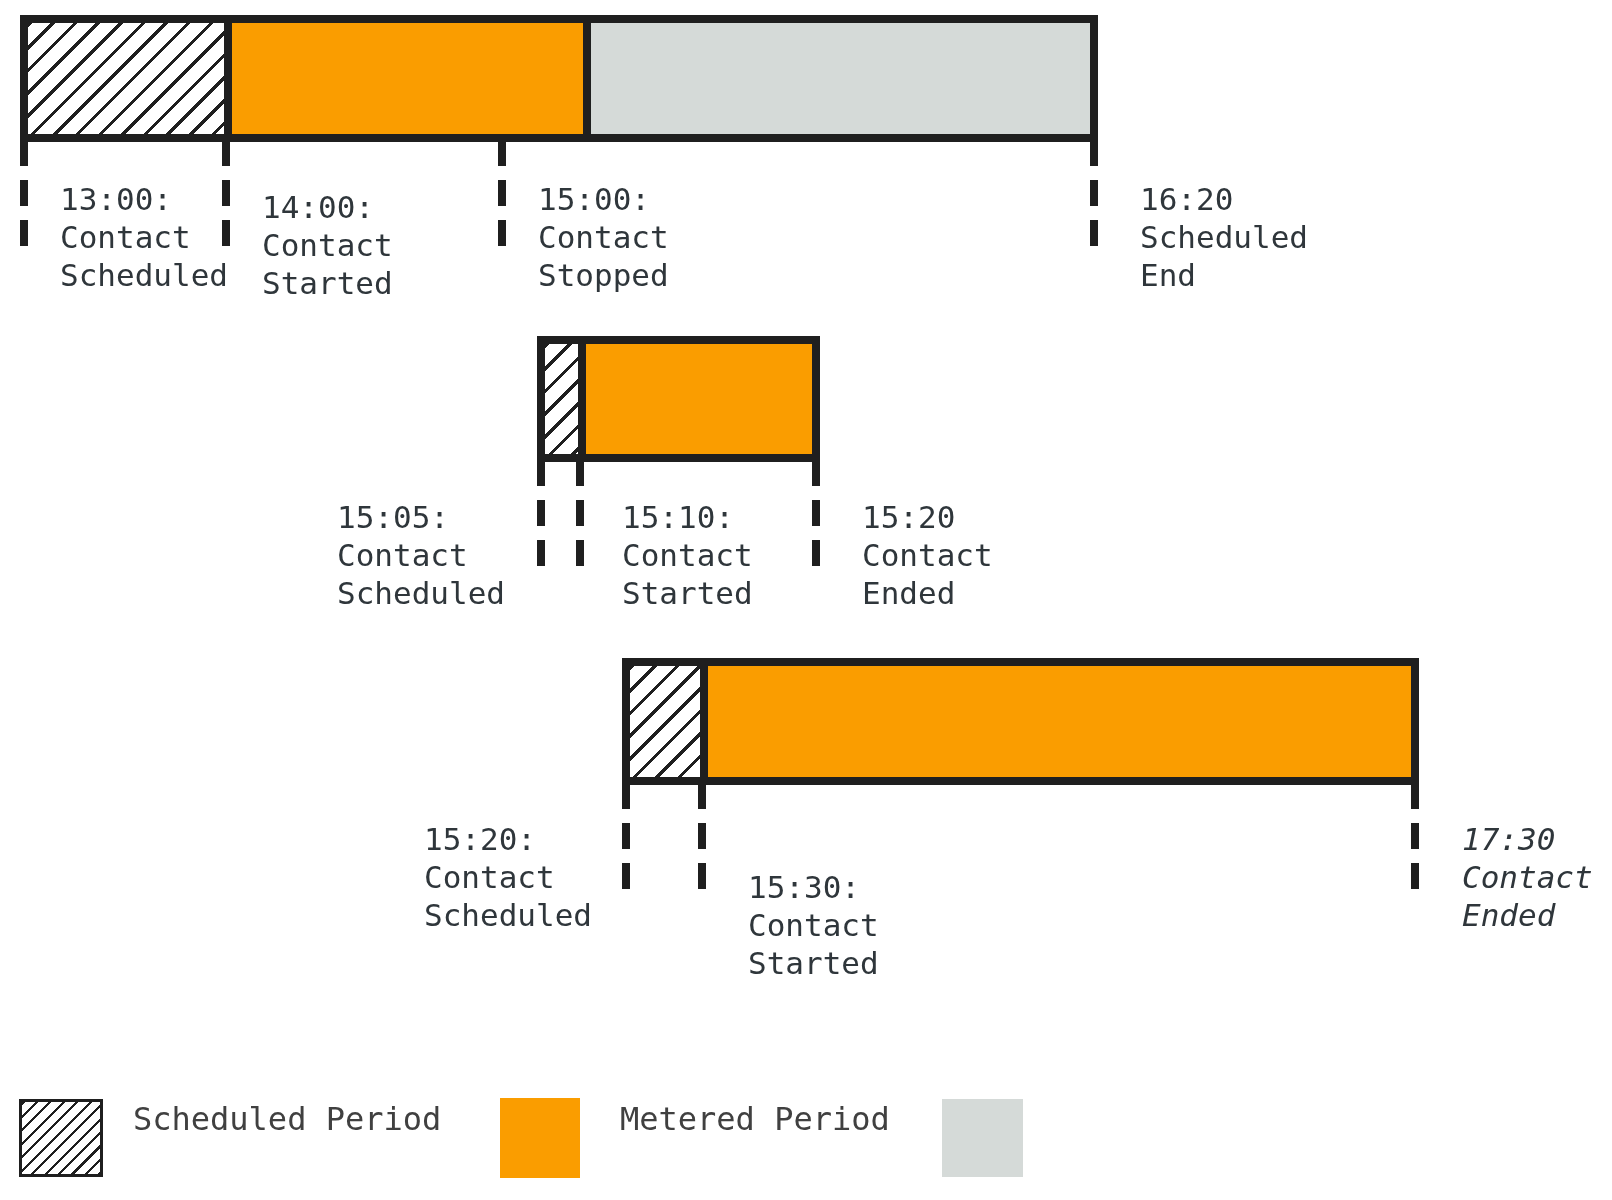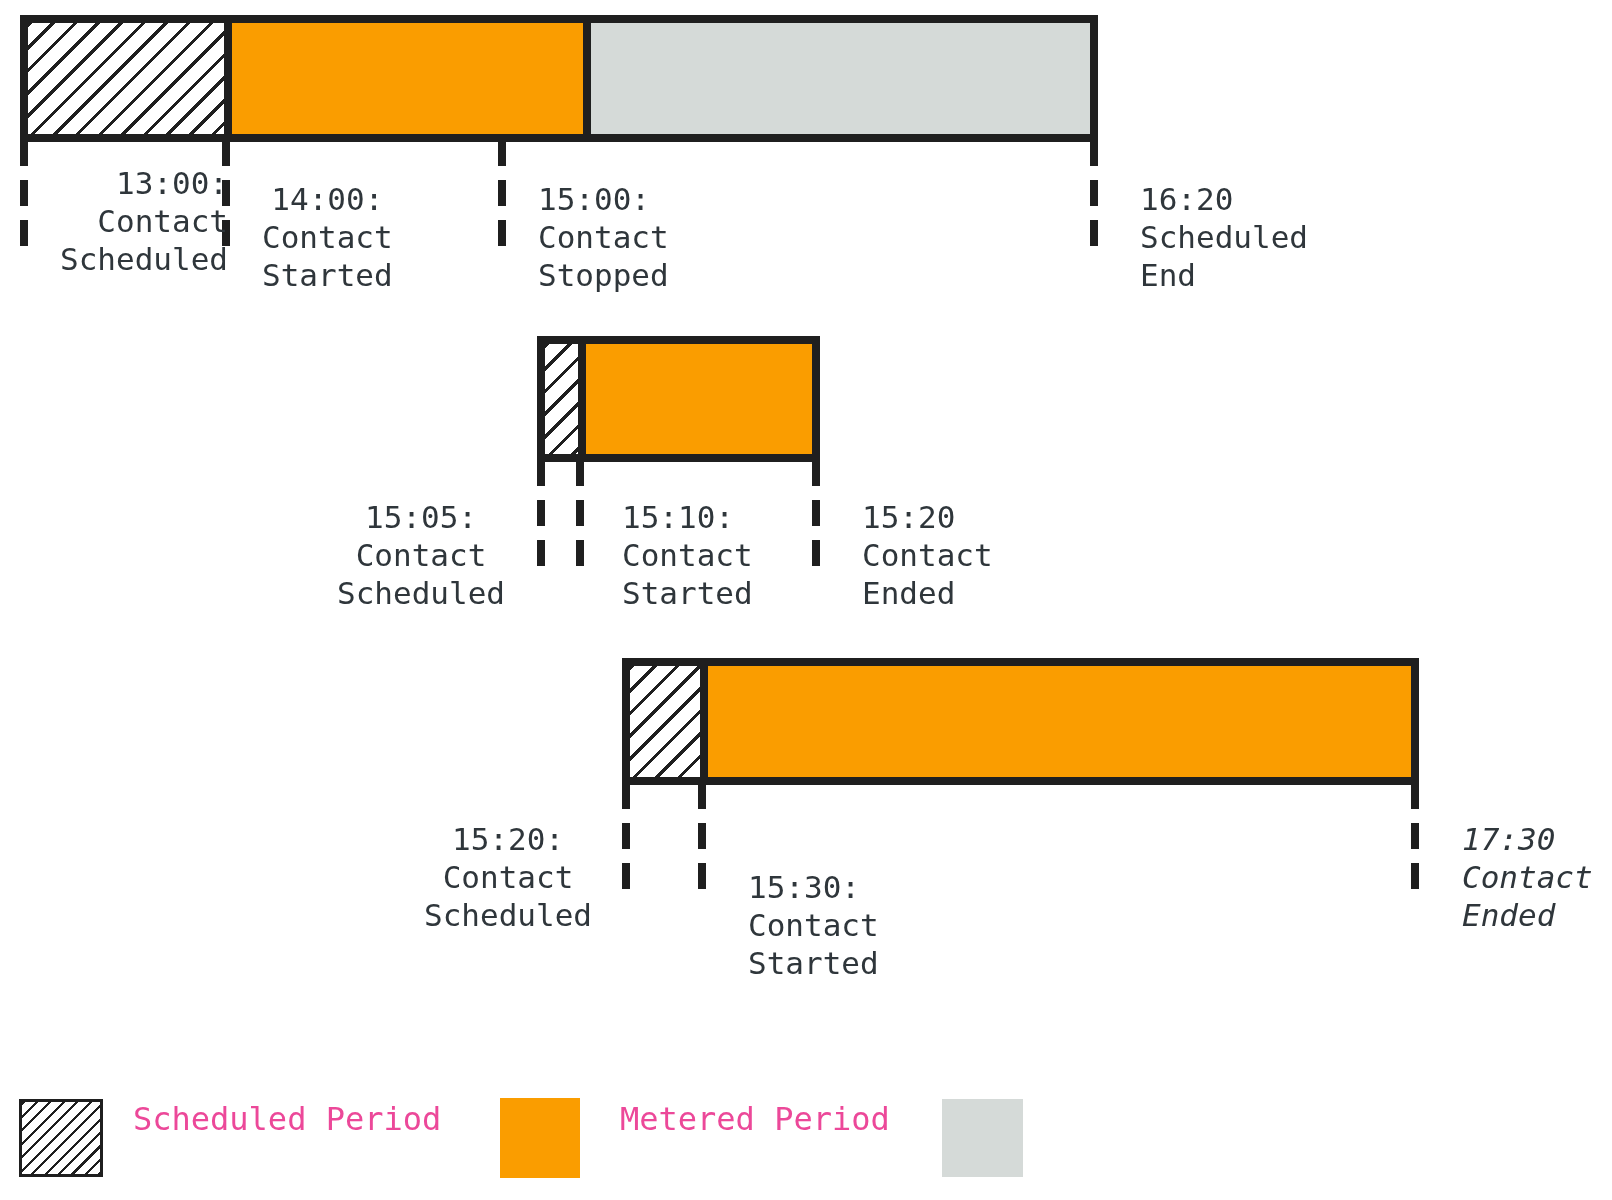--- a/index.html
+++ b/index.html
@@ -42,39 +42,39 @@
   .marker .dash  { width: 8px; height: 26px; background: #1f1f1f; margin-top: 14px; }
   
   .lbl {
     position: absolute;
     font-size: 31px;
     line-height: 38px;
     white-space: pre-line;
     color: #2f363b;
     letter-spacing: 0;
   }
-  .lbl.right { text-align: center; }
+  .lbl.right { text-align: left; }
   
   .swatch { position: absolute; }
   .swatch.hatch {
     border: 3px solid #1f1f1f;
     background: repeating-linear-gradient(
       135deg,
       #1f1f1f 0px, #1f1f1f 2.2px,
       transparent 2.2px, transparent 9.5px
     );
     background-color: #ffffff;
   }
   .swatch.metered   { background: #fa9d00; }
   .swatch.duplicate { background: #d5dad8; }
   .legend-label {
     position: absolute;
     font-size: 32px;
     line-height: 38px;
-    color: #ec4899;
+    color: #404040;
     white-space: nowrap;
   }
 </style>
 </head>
 <body>
 
 <div class="canvas">
 
   <div class="bar" style="left:20px; top:15px; width:1078px; height:127px;">
     <div class="seg hatch" style="width:196px;"></div>
@@ -96,24 +96,24 @@
     <div class="tick"></div>
     <div class="dash"></div>
     <div class="dash"></div>
   </div>
   <div class="marker" style="left:1090px; top:142px;">
     <div class="tick"></div>
     <div class="dash"></div>
     <div class="dash"></div>
   </div>
 
-  <div class="lbl" style="left:60px;  top:164px;text-align:right;">13:00:
+  <div class="lbl" style="left:60px;  top:180px;">13:00:
 Contact
 Scheduled</div>
-  <div class="lbl" style="left:262px; top:180px;text-align:center;">14:00:
+  <div class="lbl" style="left:262px; top:188px;">14:00:
 Contact
 Started</div>
   <div class="lbl" style="left:538px; top:180px;">15:00:
 Contact
 Stopped</div>
   <div class="lbl" style="left:1140px; top:180px;">16:20
 Scheduled
 End</div>
 
   <div class="bar" style="left:537px; top:336px; width:283px; height:126px;">

